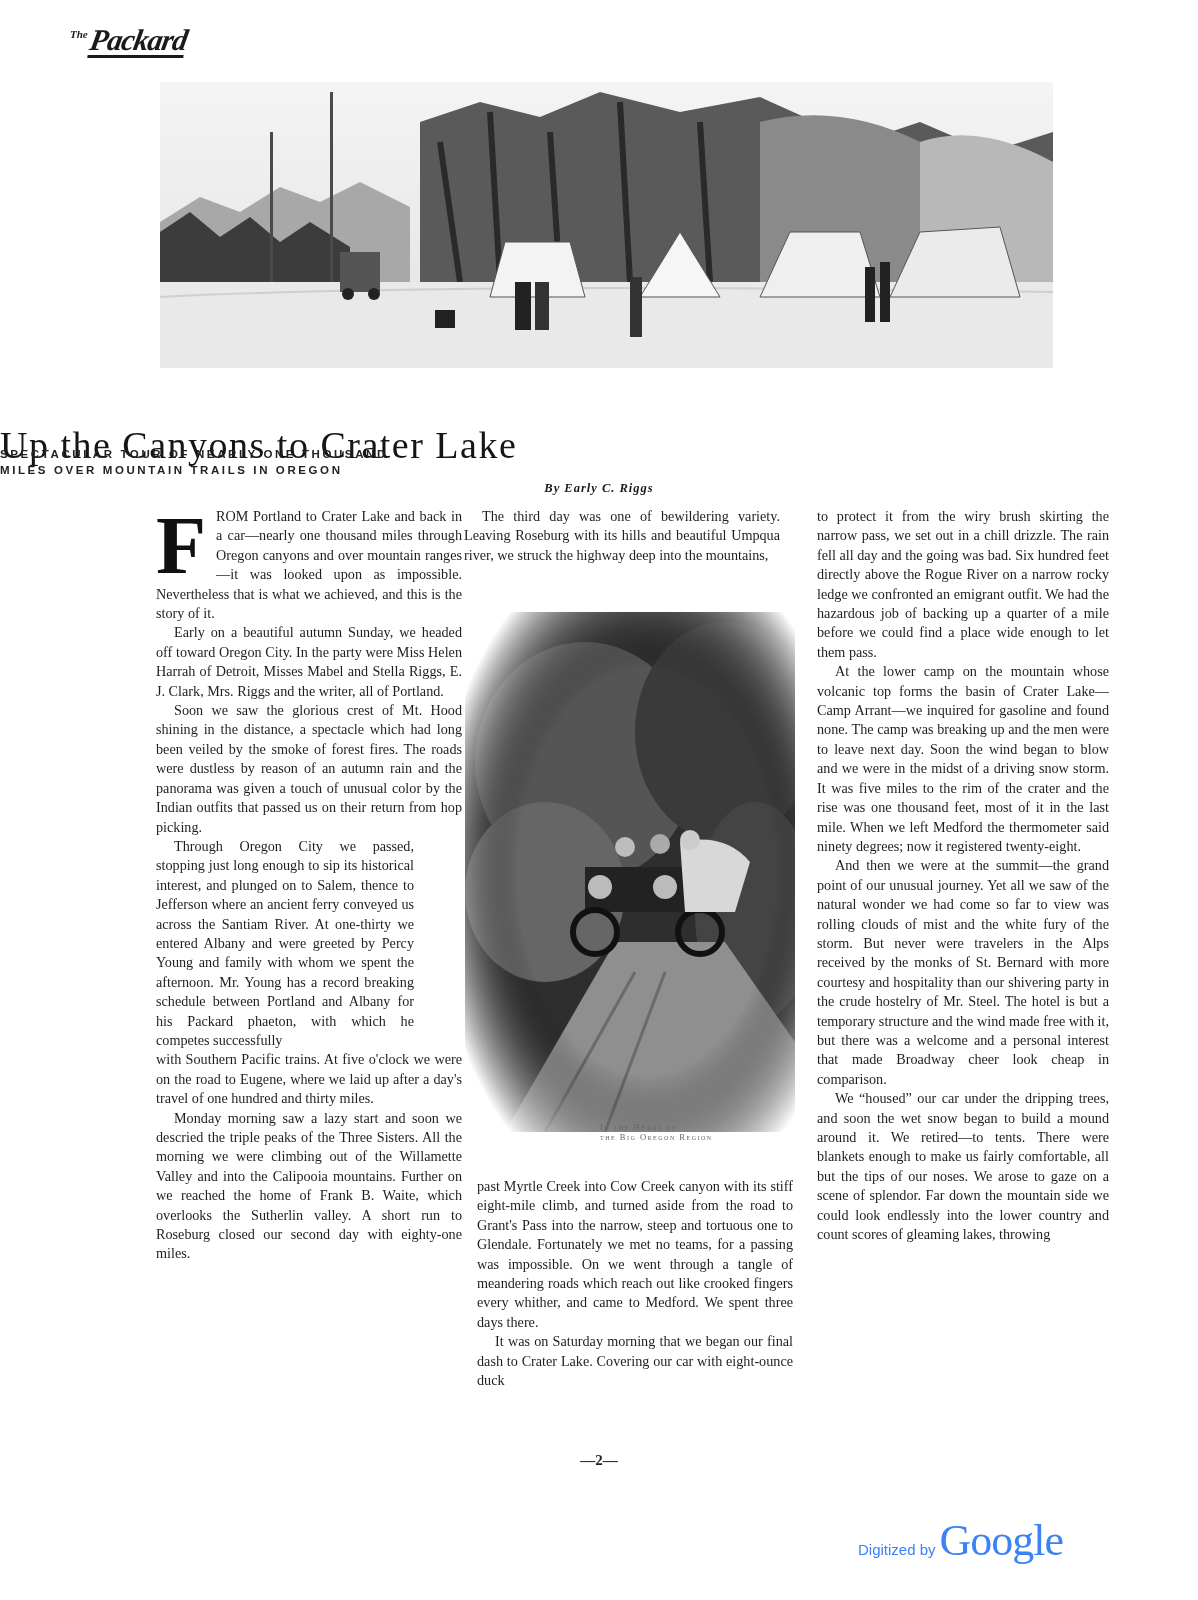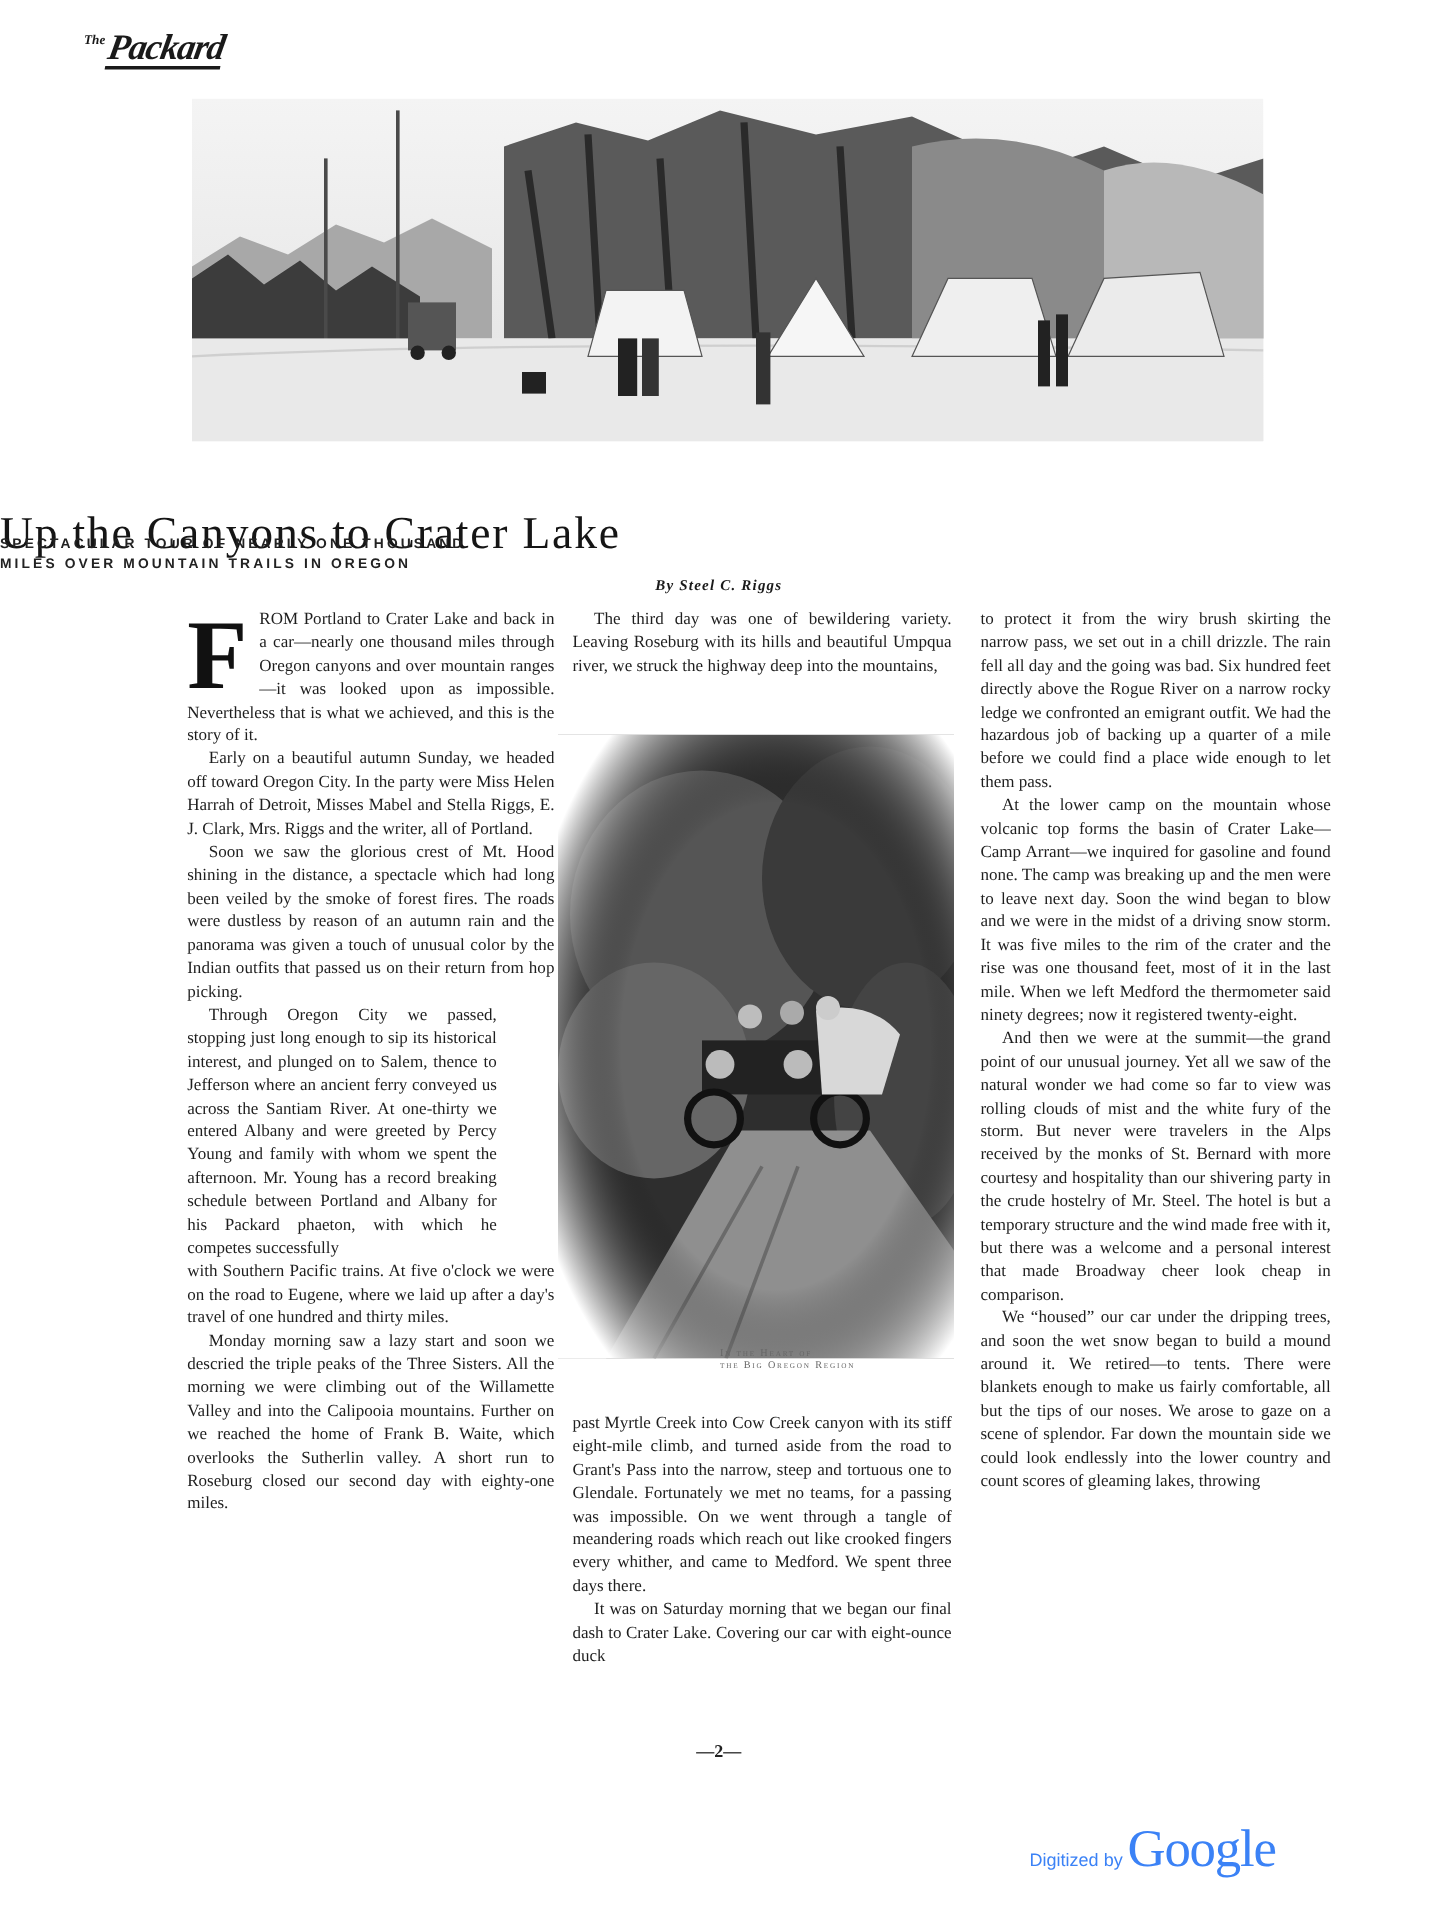--- a/index.html
+++ b/index.html
@@ -35,21 +35,21 @@
     position:absolute; left:0; top:481px; width:1198px; text-align:center;
     font-size:12.5px; font-style:italic; font-weight:bold; letter-spacing:1px;
   }
   .col {
     position:absolute; font-size:14.2px; line-height:19.4px; text-align:justify;
     color:#1e1e1e;
   }
   .col p { margin:0; text-indent:18px; }
   .col p.noindent { text-indent:0; }
   .col1 { left:156px; top:507px; width:306px; }
-  .col2 { left:477px; top:507px; width:316px; }
+  .col2 { left:464px; top:507px; width:316px; }
   .col2b { left:477px; top:1177px; width:316px; }
   .col3 { left:817px; top:507px; width:292px; }
   .dropcap {
     float:left; font-size:82px; line-height:66px; font-weight:bold;
     margin:6px 10px 0 0; padding:0; color:#111;
   }
   .photo {
     position:absolute; left:465px; top:612px; width:330px; height:520px; overflow:hidden;
   }
   .photo svg { width:100%; height:100%; display:block; }
@@ -110,21 +110,21 @@
     <rect x="705" y="185" width="10" height="55" fill="#222"></rect>
     <rect x="720" y="180" width="10" height="60" fill="#222"></rect>
   </svg>
 </div>
 
 <h1 class="title">Up the Canyons to Crater Lake</h1>
 <div class="subtitle">
   <div>SPECTACULAR TOUR OF NEARLY ONE THOUSAND</div>
   <div>MILES OVER MOUNTAIN TRAILS IN OREGON</div>
 </div>
-<div class="byline">By Steel C. Riggs</div>
+<div class="byline">By Early C. Riggs</div>
 
 <div class="col col1">
   <p class="noindent"><span class="dropcap">F</span><span>ROM Portland to Crater Lake and back in a car—nearly one thousand miles through Oregon canyons and over mountain ranges—it was looked upon as impossible. Nevertheless that is what we achieved, and this is the story of it.</span></p>
   <p>Early on a beautiful autumn Sunday, we headed off toward Oregon City. In the party were Miss Helen Harrah of Detroit, Misses Mabel and Stella Riggs, E. J. Clark, Mrs. Riggs and the writer, all of Portland.</p>
   <p>Soon we saw the glorious crest of Mt. Hood shining in the distance, a spectacle which had long been veiled by the smoke of forest fires. The roads were dustless by reason of an autumn rain and the panorama was given a touch of unusual color by the Indian outfits that passed us on their return from hop picking.</p>
   <p style="width:258px;">Through Oregon City we passed, stopping just long enough to sip its historical interest, and plunged on to Salem, thence to Jefferson where an ancient ferry conveyed us across the Santiam River. At one-thirty we entered Albany and were greeted by Percy Young and family with whom we spent the afternoon. Mr. Young has a record breaking schedule between Portland and Albany for his Packard phaeton, with which he competes successfully</p>
   <p class="noindent">with Southern Pacific trains. At five o'clock we were on the road to Eugene, where we laid up after a day's travel of one hundred and thirty miles.</p>
   <p>Monday morning saw a lazy start and soon we descried the triple peaks of the Three Sisters. All the morning we were climbing out of the Willamette Valley and into the Calipooia mountains. Further on we reached the home of Frank B. Waite, which overlooks the Sutherlin valley. A short run to Roseburg closed our second day with eighty-one miles.</p>
 </div>
 

